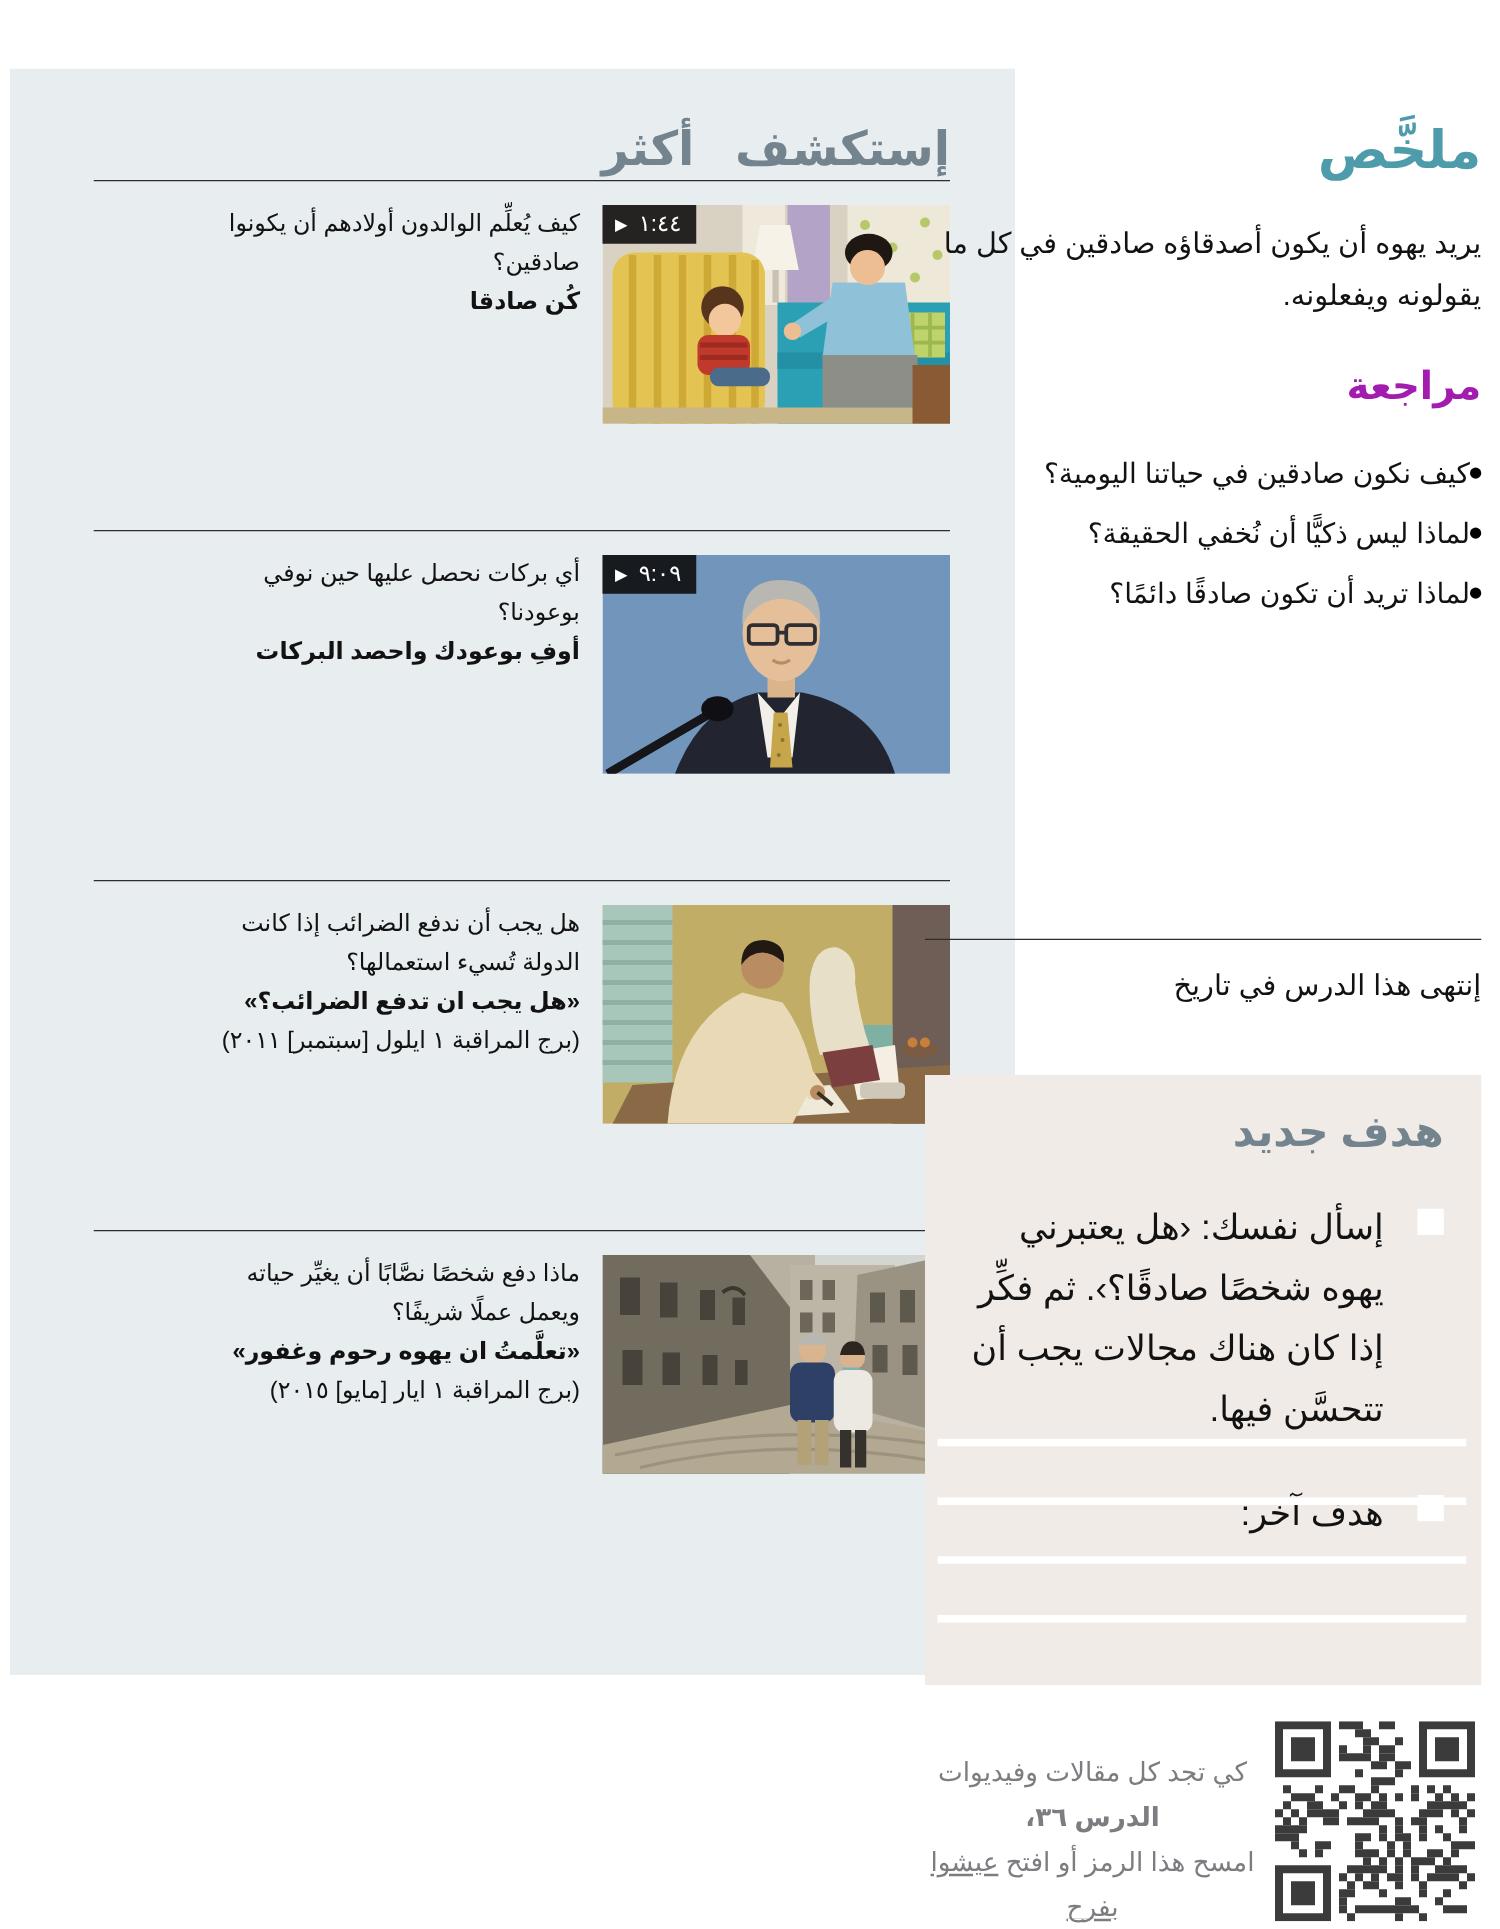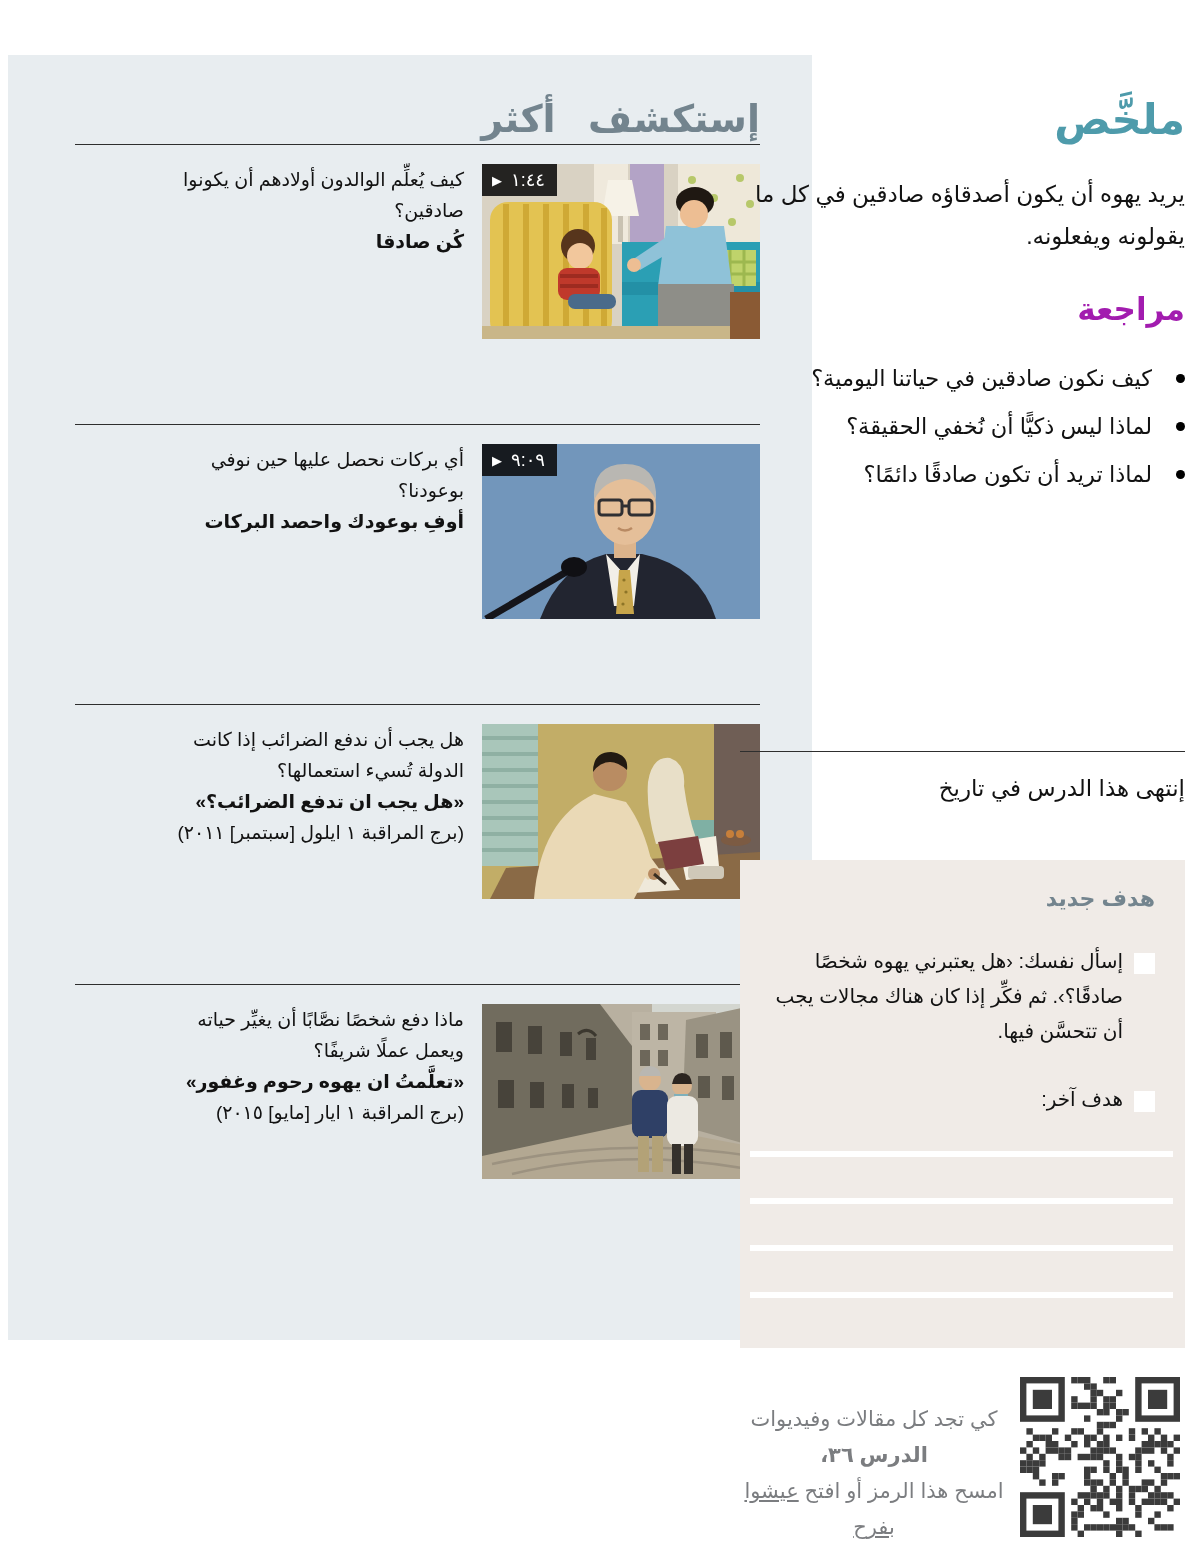--- a/index.html
+++ b/index.html
@@ -27,27 +27,27 @@
   .badge .play{font-size:13px;line-height:1;}
   .itext{width:287px;font-size:19px;line-height:1.64;padding-top:0;}
   .itext .q{margin:0;}
   .itext .t{font-weight:bold;cursor:pointer;}
   
   .right-col{position:absolute;right:15px;top:5px;width:445px;height:1543px;}
   .summary-title{position:absolute;top:90px;right:0;font-size:42px;font-weight:bold;color:#4e9bab;}
   .summary-text{position:absolute;top:168px;right:0;width:100%;font-size:23px;line-height:1.83;text-align:right;}
   .review-title{position:absolute;top:286px;right:0;font-size:31px;font-weight:bold;color:#a21caf;}
   .review-list{position:absolute;top:350px;right:0;width:100%;}
-  .bullet{display:flex;gap:24px;font-size:22.5px;line-height:48px;}
+  .bullet{display:flex;gap:0;font-size:22.5px;line-height:48px;}
   .dot{width:9px;height:9px;border-radius:50%;background:#000;flex:none;margin-top:19px;}
   .rule{position:absolute;top:746px;right:0;width:100%;border-top:1px solid #2e2e2e;}
   .completed{position:absolute;top:770px;right:0;width:100%;font-size:23px;}
   .goal-box{position:absolute;top:855px;right:0;width:100%;height:488px;background:#f0ebe7;box-sizing:border-box;padding:26px 30px 0 30px;}
-  .goal-title{font-size:22px;font-weight:bold;color:#73848e;margin:0 0 32px 0;}
-  .goal-item{display:flex;gap:11px;font-size:20px;line-height:1.74;margin-bottom:34px;}
+  .goal-title{font-size:34px;font-weight:bold;color:#73848e;margin:0 0 32px 0;}
+  .goal-item{display:flex;gap:27px;font-size:28px;line-height:1.74;margin-bottom:34px;}
   .checkbox{width:21px;height:21px;background:#ffffff;flex:none;margin-top:9px;cursor:pointer;}
   .wline{position:absolute;left:10px;right:12px;height:6px;background:#ffffff;}
   .wl1{top:291px;} .wl2{top:338px;} .wl3{top:385px;} .wl4{top:432px;}
   
   .qr-row{position:absolute;top:1372px;right:5px;width:440px;display:flex;gap:12px;}
   .qr-box{width:160px;height:160px;flex:none;}
   .qr-text{flex:1;padding-top:24px;font-size:21px;line-height:1.72;color:#7b7d80;text-align:center;}
   .qr-text .b{font-weight:bold;}
   .qr-text .u{text-decoration:underline;}
 </style>

